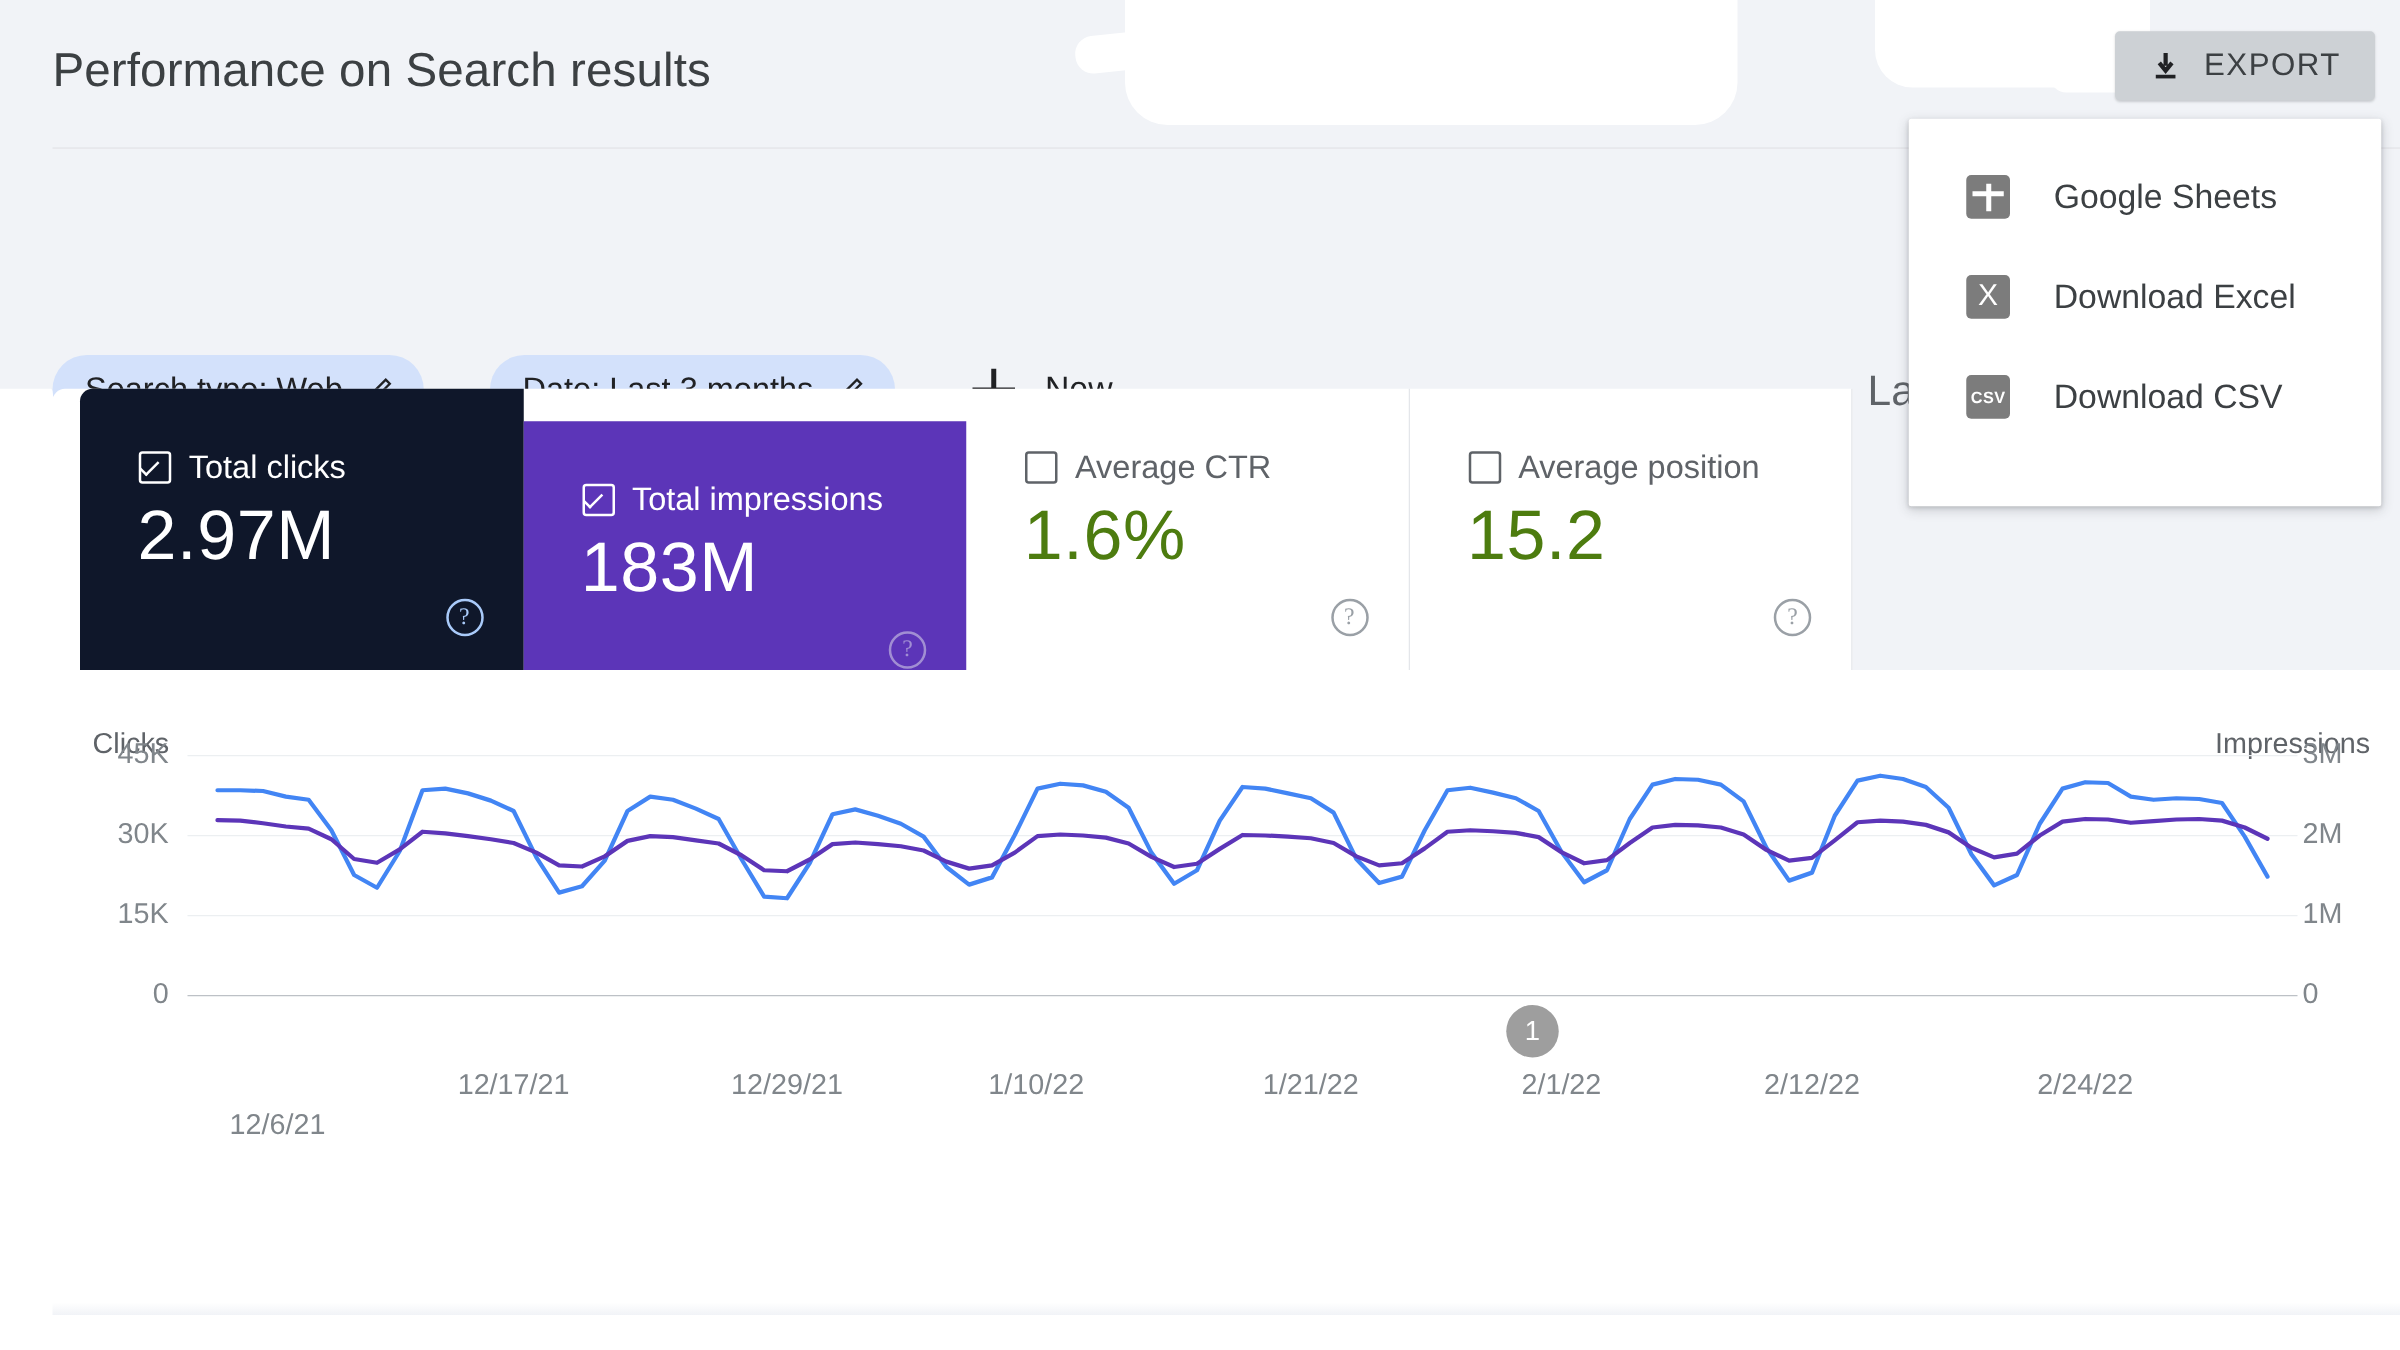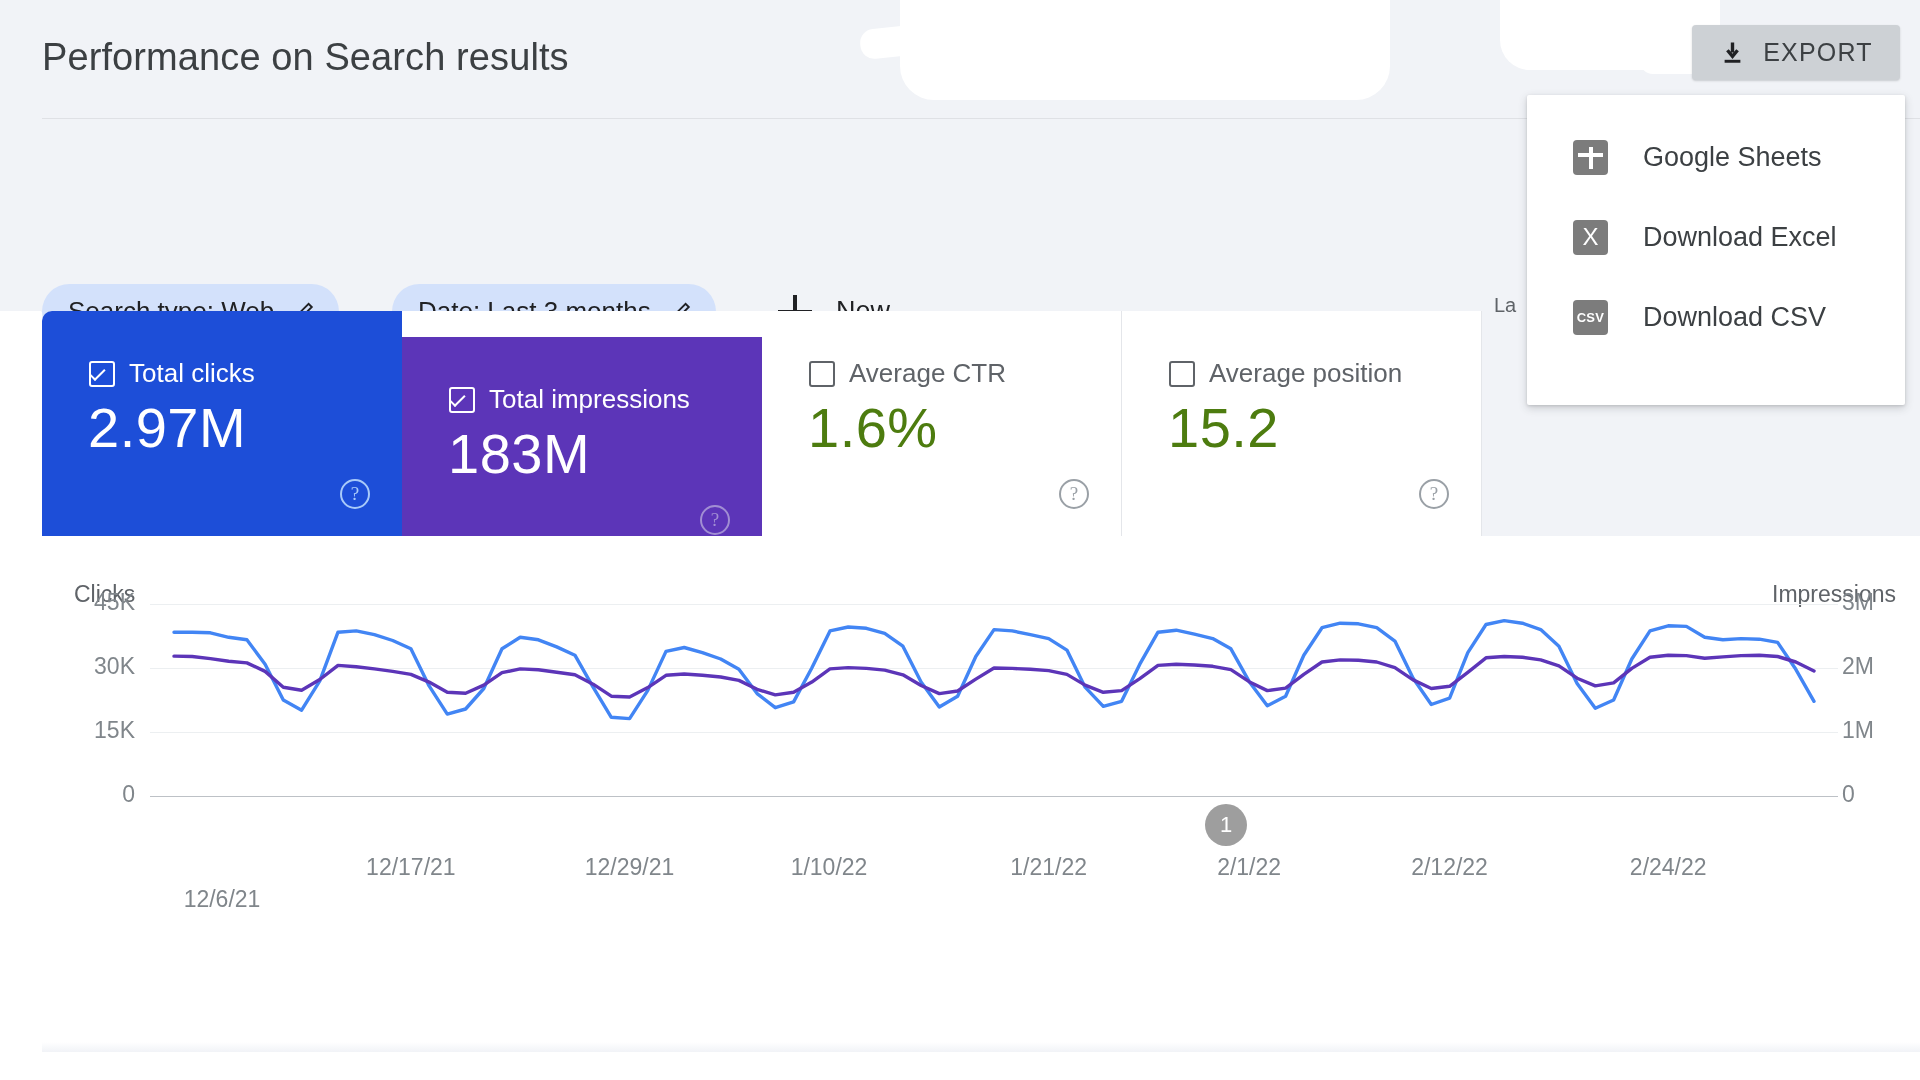--- a/index.html
+++ b/index.html
@@ -121,40 +121,40 @@
   }
   #new-button .ntext { font-size: 27px; color: #202124; font-weight: 500; }
   .plus { width: 34px; height: 34px; position: relative; }
   .plus::before, .plus::after {
     content: ""; position: absolute; background: #202124;
   }
   .plus::before { left: 0; top: 15px; width: 34px; height: 4px; }
   .plus::after  { left: 15px; top: 0; width: 4px; height: 34px; }
   #last-updated {
     position: absolute; left: 1494px; top: 175px;
-    font-size: 20px; color: #5f6368; white-space: nowrap;
+    font-size: 34px; color: #5f6368; white-space: nowrap;
     overflow: hidden; width: 52px;
   }
 
   
   #cards {
     position: absolute; left: 42px; top: 311px;
     width: 1440px; height: 225px;
     display: flex;
     background: #ffffff;
     border-radius: 10px 0 0 0;
   }
   .card {
     position: relative; width: 360px; height: 225px;
     cursor: pointer;
     border-right: 1px solid #e4e6ea;
   }
   .card:last-child { border-right: 1px solid #e4e6ea; }
   .card.clicks {
-    background: #1d4ed8; border-radius: 10px 0 0 0; border-right: none;
+    background: #0f172a; border-radius: 10px 0 0 0; border-right: none; margin-left: 22px;
   }
   .card.impressions { background: #5c35b8; border-right: none; margin-top: 26px; }
   .card-head {
     position: absolute; left: 47px; top: 47px;
     display: flex; align-items: center; gap: 14px;
   }
   .cbox {
     width: 26px; height: 26px; border: 2.5px solid #5f6368;
     border-radius: 3px; position: relative; flex: 0 0 26px;
   }

